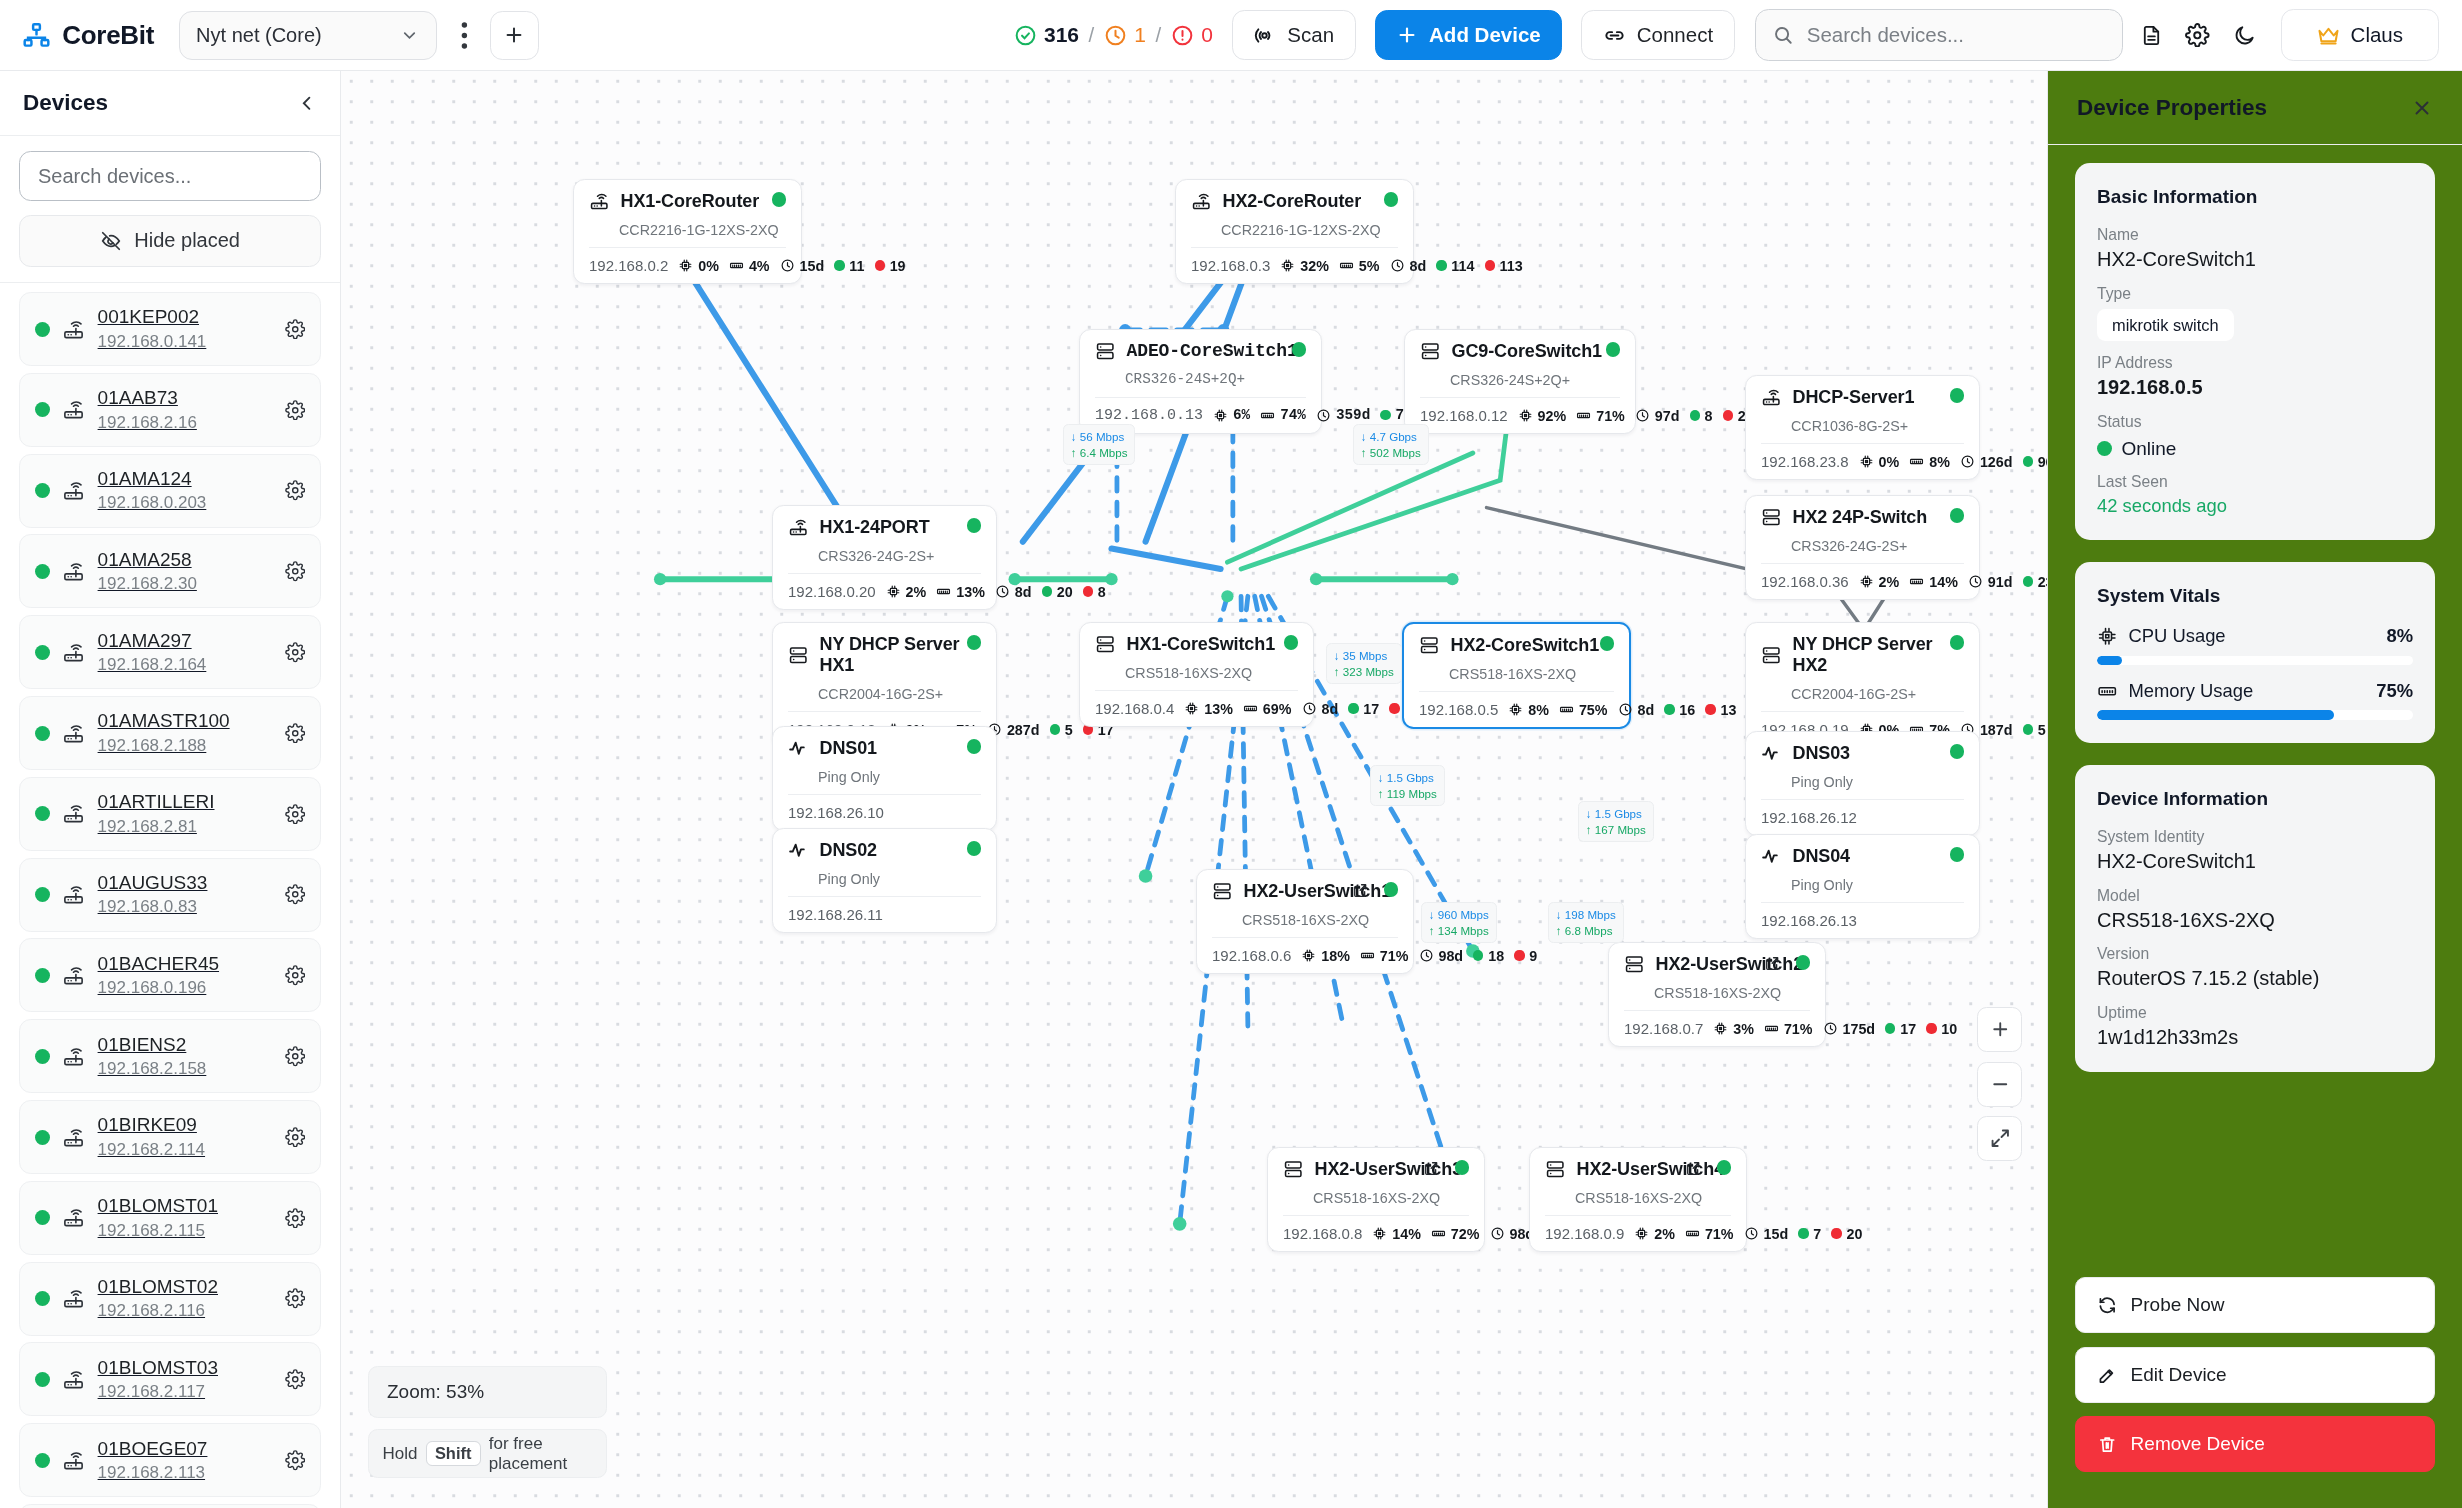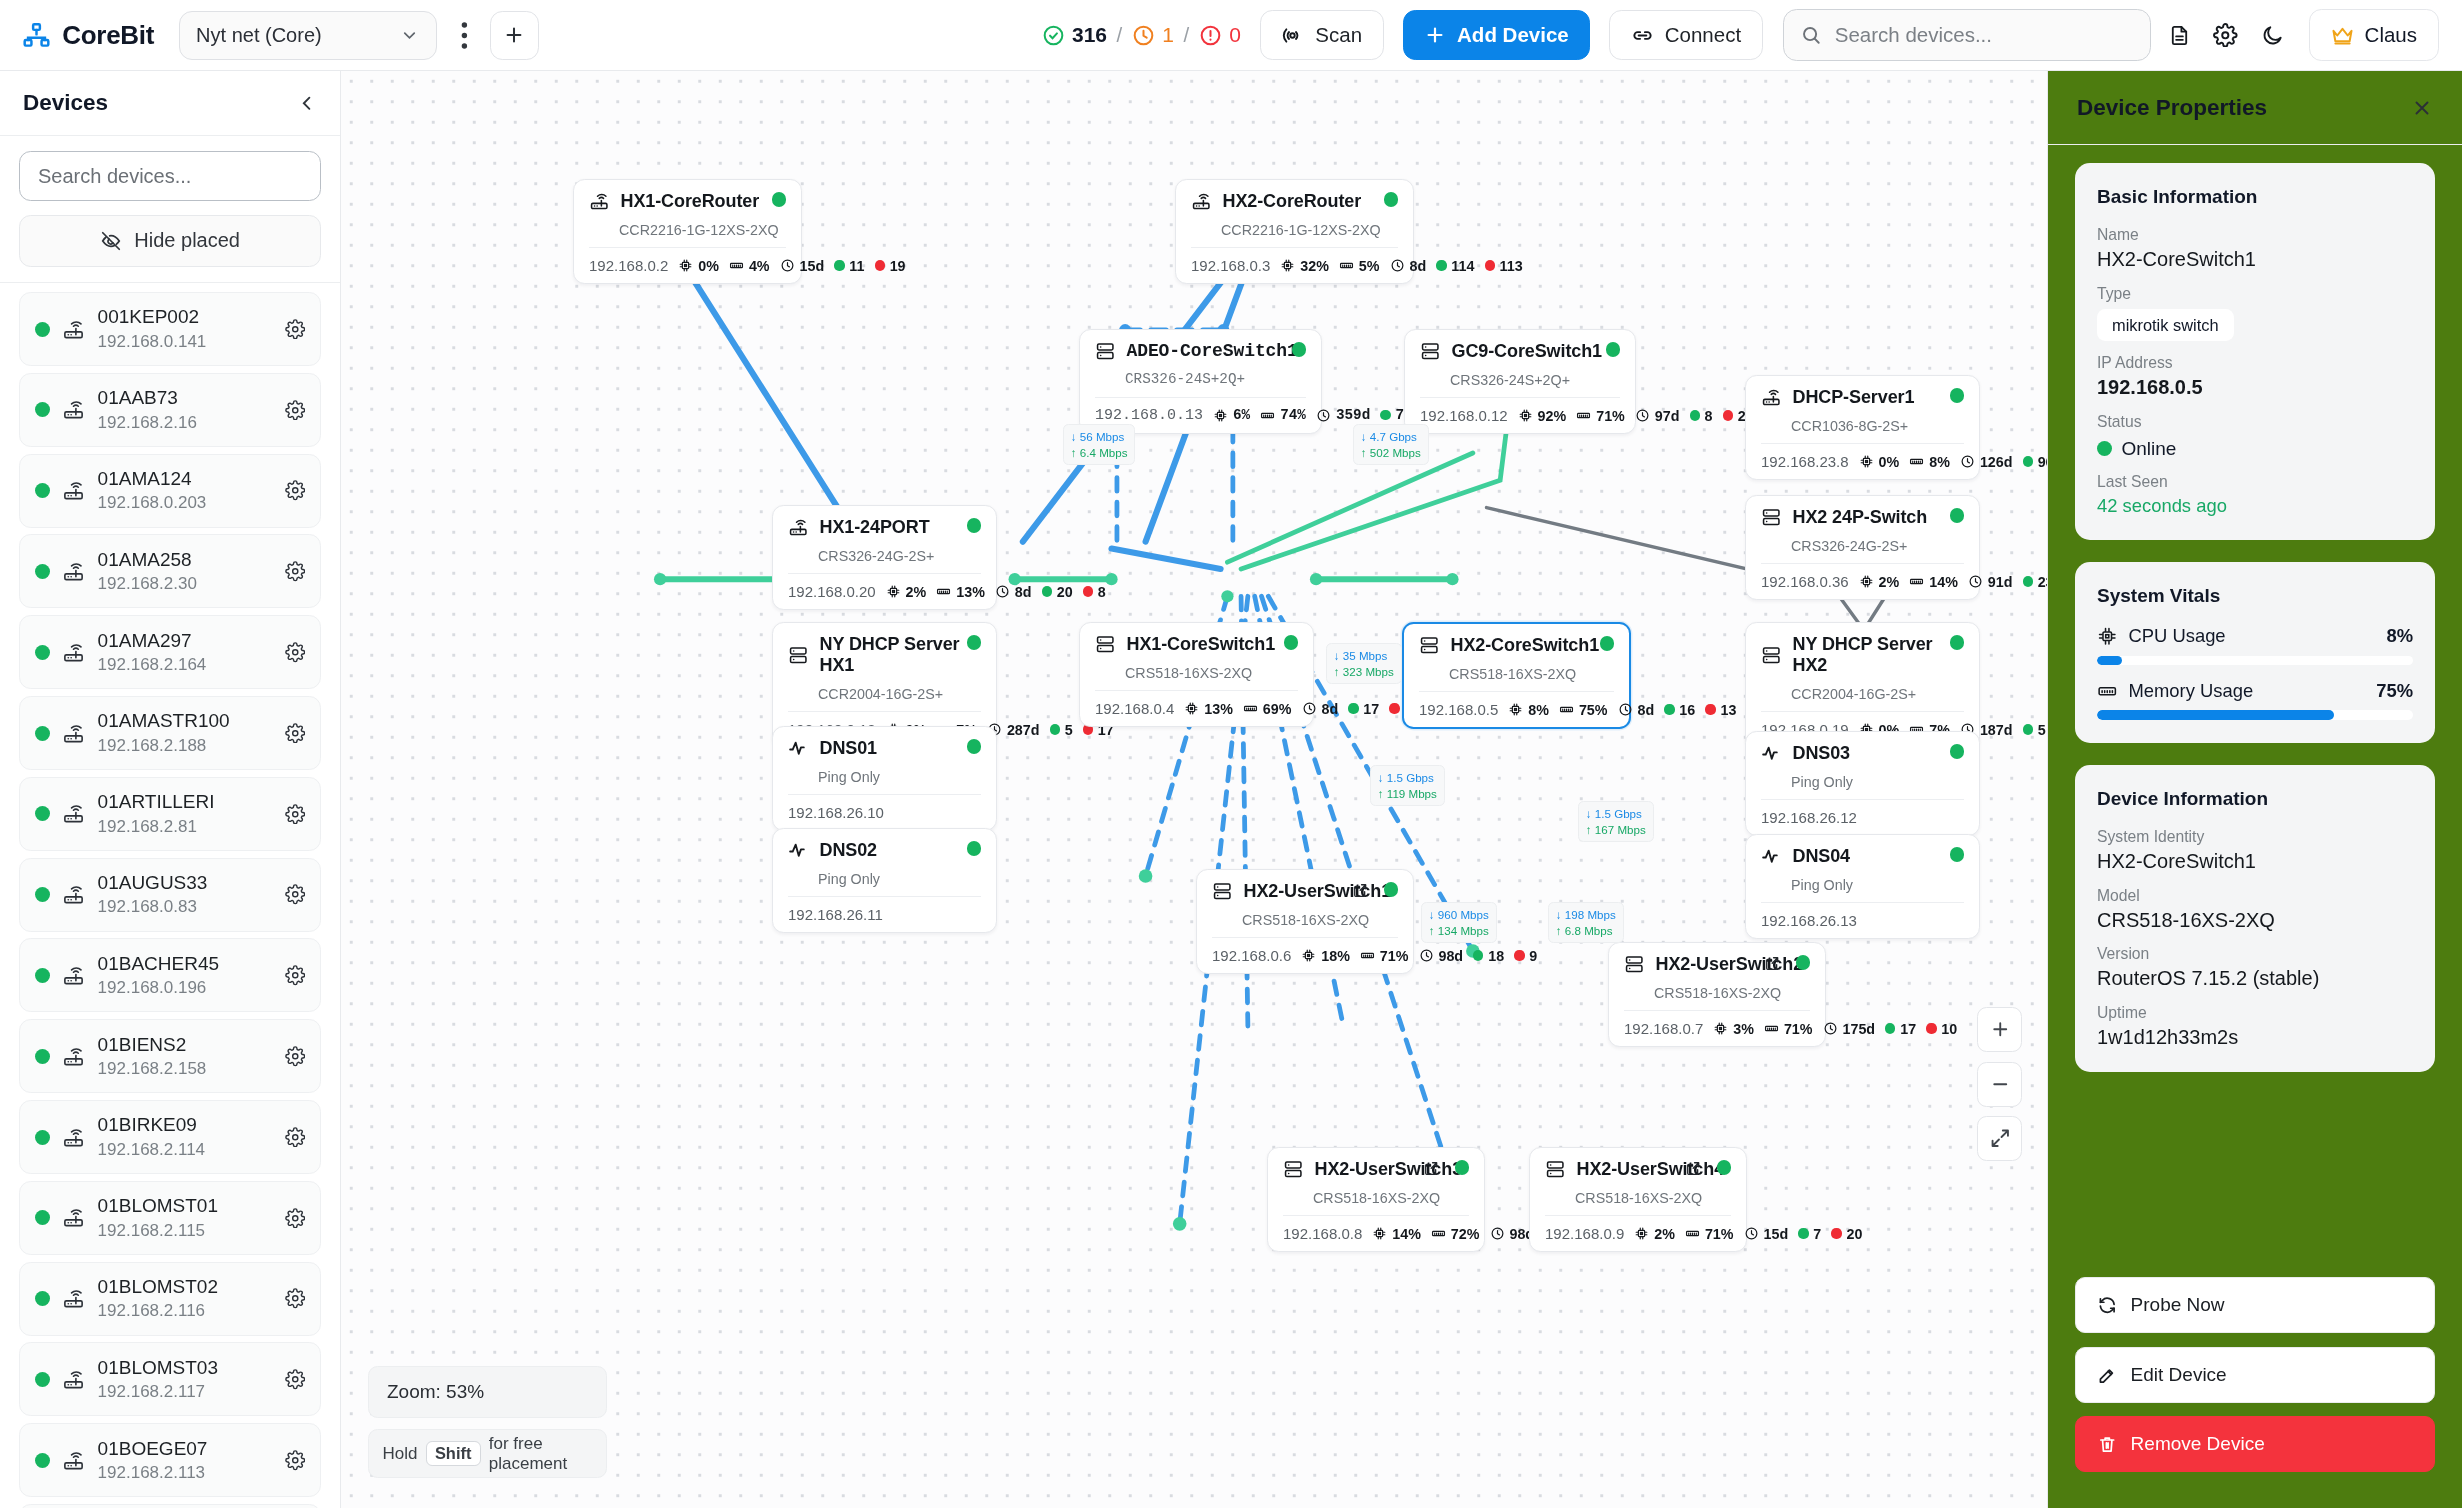--- a/index.html
+++ b/index.html
@@ -52,21 +52,21 @@
     background: #0b84e8; border-color: #0b84e8; color:#fff; font-weight: 600;
   }
   .topsearch {
     margin-left: 20.5px; width: 368px; height: 52px;
     border: 1.4px solid #cfd3d8; border-radius: 13.6px; background: #fafafa;
     display: flex; align-items: center; gap: 12.3px; padding: 0 16.4px;
     font-size: 20.5px; color: #7b8086;
   }
   .user-chip {
     display: flex; align-items: center; gap: 11px; height: 52px;
-    padding: 0 21px; margin-left: 18px;
+    padding: 0 35px; margin-left: 18px;
     border: 1.4px solid #e5e7eb; border-radius: 12.3px; font-size: 20.5px;
   }
 
   
   .body { flex: 1; display: flex; min-height: 0; }
 
   
   .sidebar {
     width: 341px; flex: 0 0 341px;
     border-right: 1.4px solid #e8eaed; background: #fff;
@@ -89,21 +89,21 @@
     display:flex; align-items:center; justify-content:center; gap: 12.3px;
     font-size: 20px; color: #32363c;
   }
   .dev-list { flex: 1; overflow: hidden; padding: 9.5px 19px 0 19px; }
   .dev-item {
     height: 74px; border: 1.4px solid #eef0f2; border-radius: 11.6px;
     background: #fafbfb; margin-bottom: 6.8px;
     display:flex; align-items:center; padding: 0 15px; gap: 12.3px;
   }
   .dot { width: 15px; height: 15px; border-radius: 50%; background: #16b45f; flex:0 0 15px;}
-  .dev-txt { flex:1; min-width:0; }
+  .dev-txt { flex:1; min-width:0;text-decoration:underline; }
   .dev-name { font-size: 19px; color: #1d2125; line-height: 1.2; }
   .dev-ip { font-size: 17px; color: #7a8086; margin-top: 2.7px; }
 
   
   .canvas {
     flex: 1; position: relative; background: #fcfcfd; overflow: hidden;
     background-image: radial-gradient(#d8dbe0 1.5px, transparent 1.5px);
     background-size: 20.5px 20.5px;
   }
   .edges { position:absolute; inset:0; width:100%; height:100%; }

